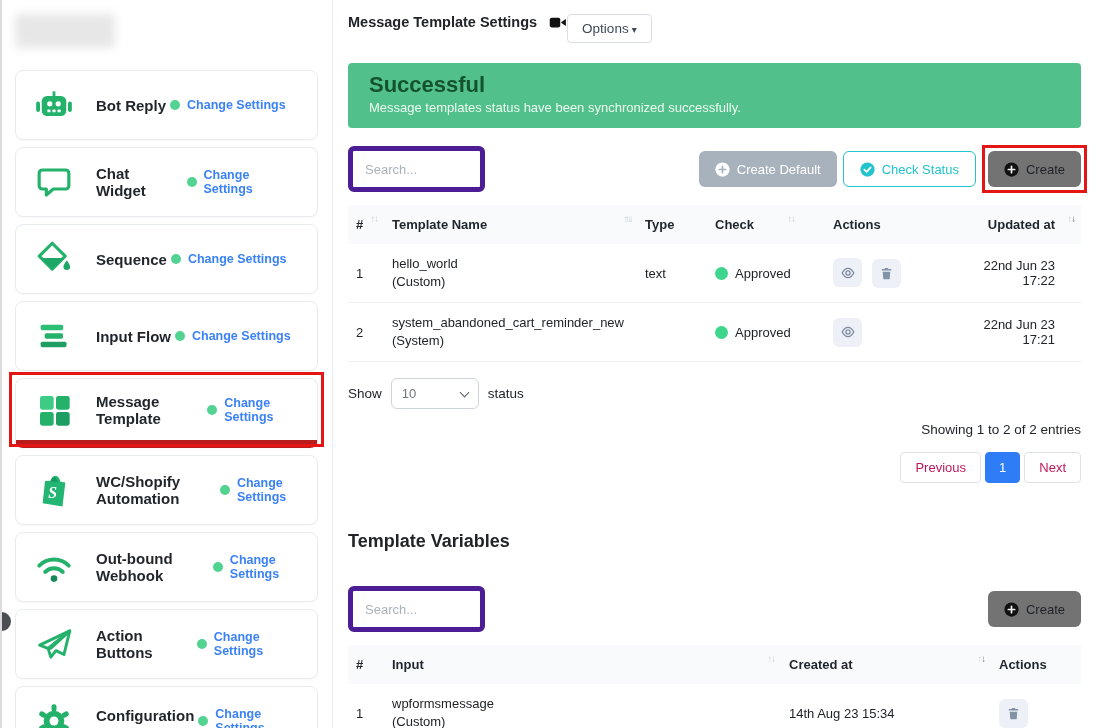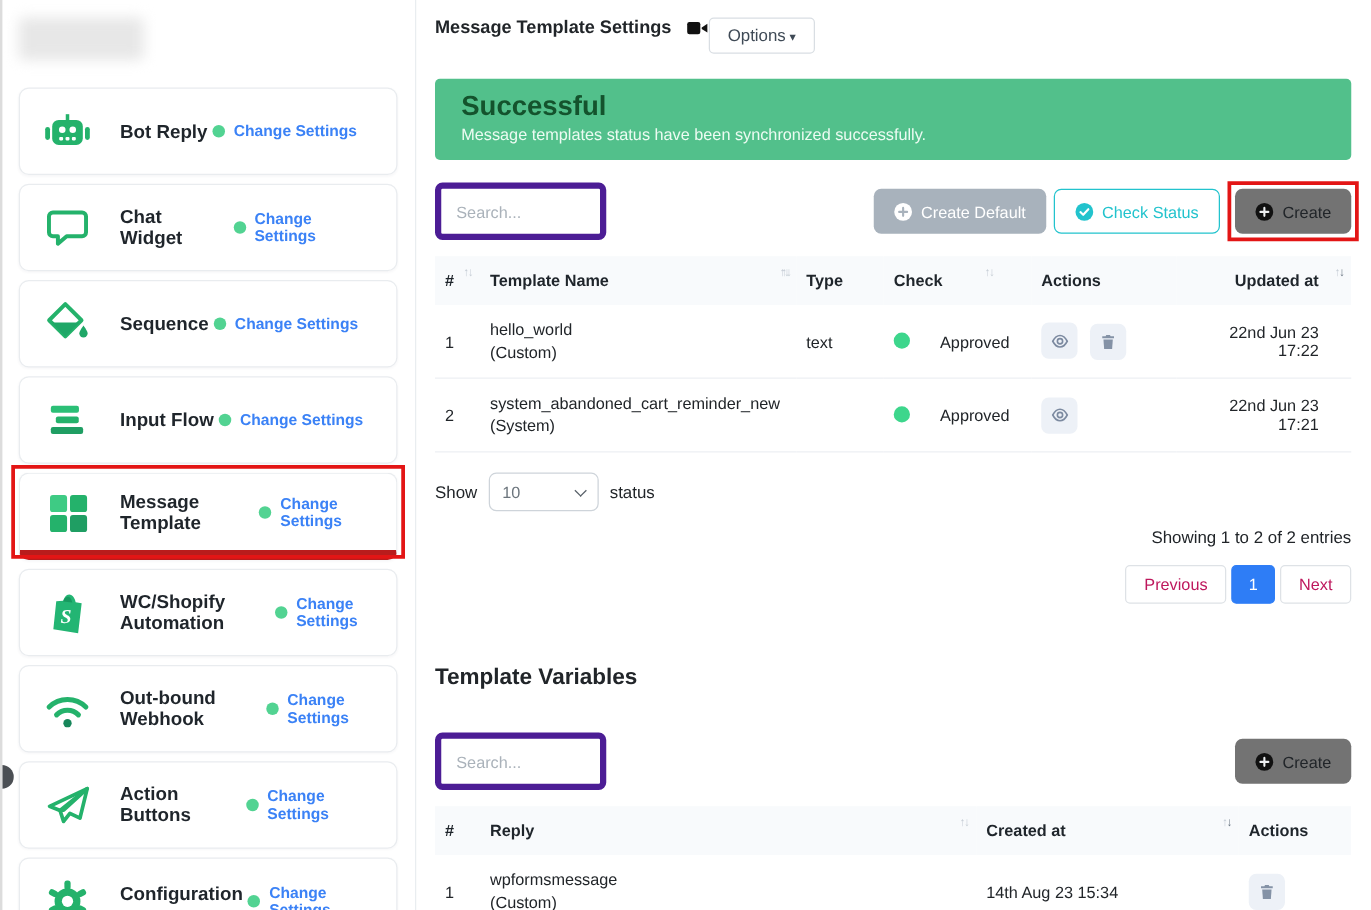--- a/index.html
+++ b/index.html
@@ -48,21 +48,21 @@
   .btn-light { background:#737373; color:#212529; position:relative; margin-left:6px; }
   .btn-light.red-ann2::after { content:""; position:absolute; inset:-6px; border:3px solid #e31515; pointer-events:none; }
 
   table { border-collapse:collapse; width:100%; margin-top:13px; font-size:13px; table-layout:fixed; }
   thead th { background:#f8fafc; text-align:left; padding:12px 8px; font-weight:700; color:#1f252b; position:relative; }
   td { padding:11px 8px; border-bottom:1px solid #edf0f3; vertical-align:middle; color:#212529; }
   .two-line div { line-height:18px; }
   .sort { position:absolute; right:6px; top:8px; font-size:9.5px; letter-spacing:-1px; color:#c7ced6; }
   .sorted .s-dn { color:#6a7683; }
   .col-right { text-align:right; padding-right:26px !important; }
-  .status-cell { display:flex; align-items:flex-start; gap:24px; }
+  .status-cell { display:flex; align-items:center; gap:7px; }
   .status-dot { width:13px; height:13px; border-radius:50%; background:#3dd68c; flex:none; }
   .icon-btn { width:29px; height:29px; border-radius:6px; background:#edf1f7; border:none; display:inline-flex;
     align-items:center; justify-content:center; cursor:pointer; margin-right:6px; }
 
   .table-footer { margin-top:16px; display:flex; justify-content:space-between; align-items:flex-start; }
   .show-group { display:flex; align-items:center; gap:9px; font-size:13.5px; }
   .select-wrap { position:relative; }
   .page-size { appearance:none; -webkit-appearance:none; width:88px; height:31px; border:1px solid #ced4da;
     border-radius:6px; padding:0 10px; color:#6c757d; font-size:13px; background:#fff; font-family:inherit; }
   .chev { position:absolute; right:11px; top:11px; width:7px; height:7px; border-right:1.6px solid #555e66;
@@ -426,21 +426,21 @@
     <table>
       <colgroup>
           <col style="width:36px">
           <col>
           <col style="width:210px">
           <col style="width:90px">
         </colgroup>
       <thead>
         <tr>
           <th><span>#</span></th>
-          <th><span>Reply</span><span class="sort"><span class="s-up">↑</span><span class="s-dn">↓</span></span></th>
+          <th><span>Input</span><span class="sort"><span class="s-up">↑</span><span class="s-dn">↓</span></span></th>
           <th class="sorted"><span>Created at</span><span class="sort"><span class="s-up">↑</span><span class="s-dn">↓</span></span></th>
           <th><span>Actions</span></th>
         </tr>
       </thead>
       <tbody>
         <tr>
           <td>1</td>
           <td class="two-line">
               <div>wpformsmessage</div>
               <div>(Custom)</div>

